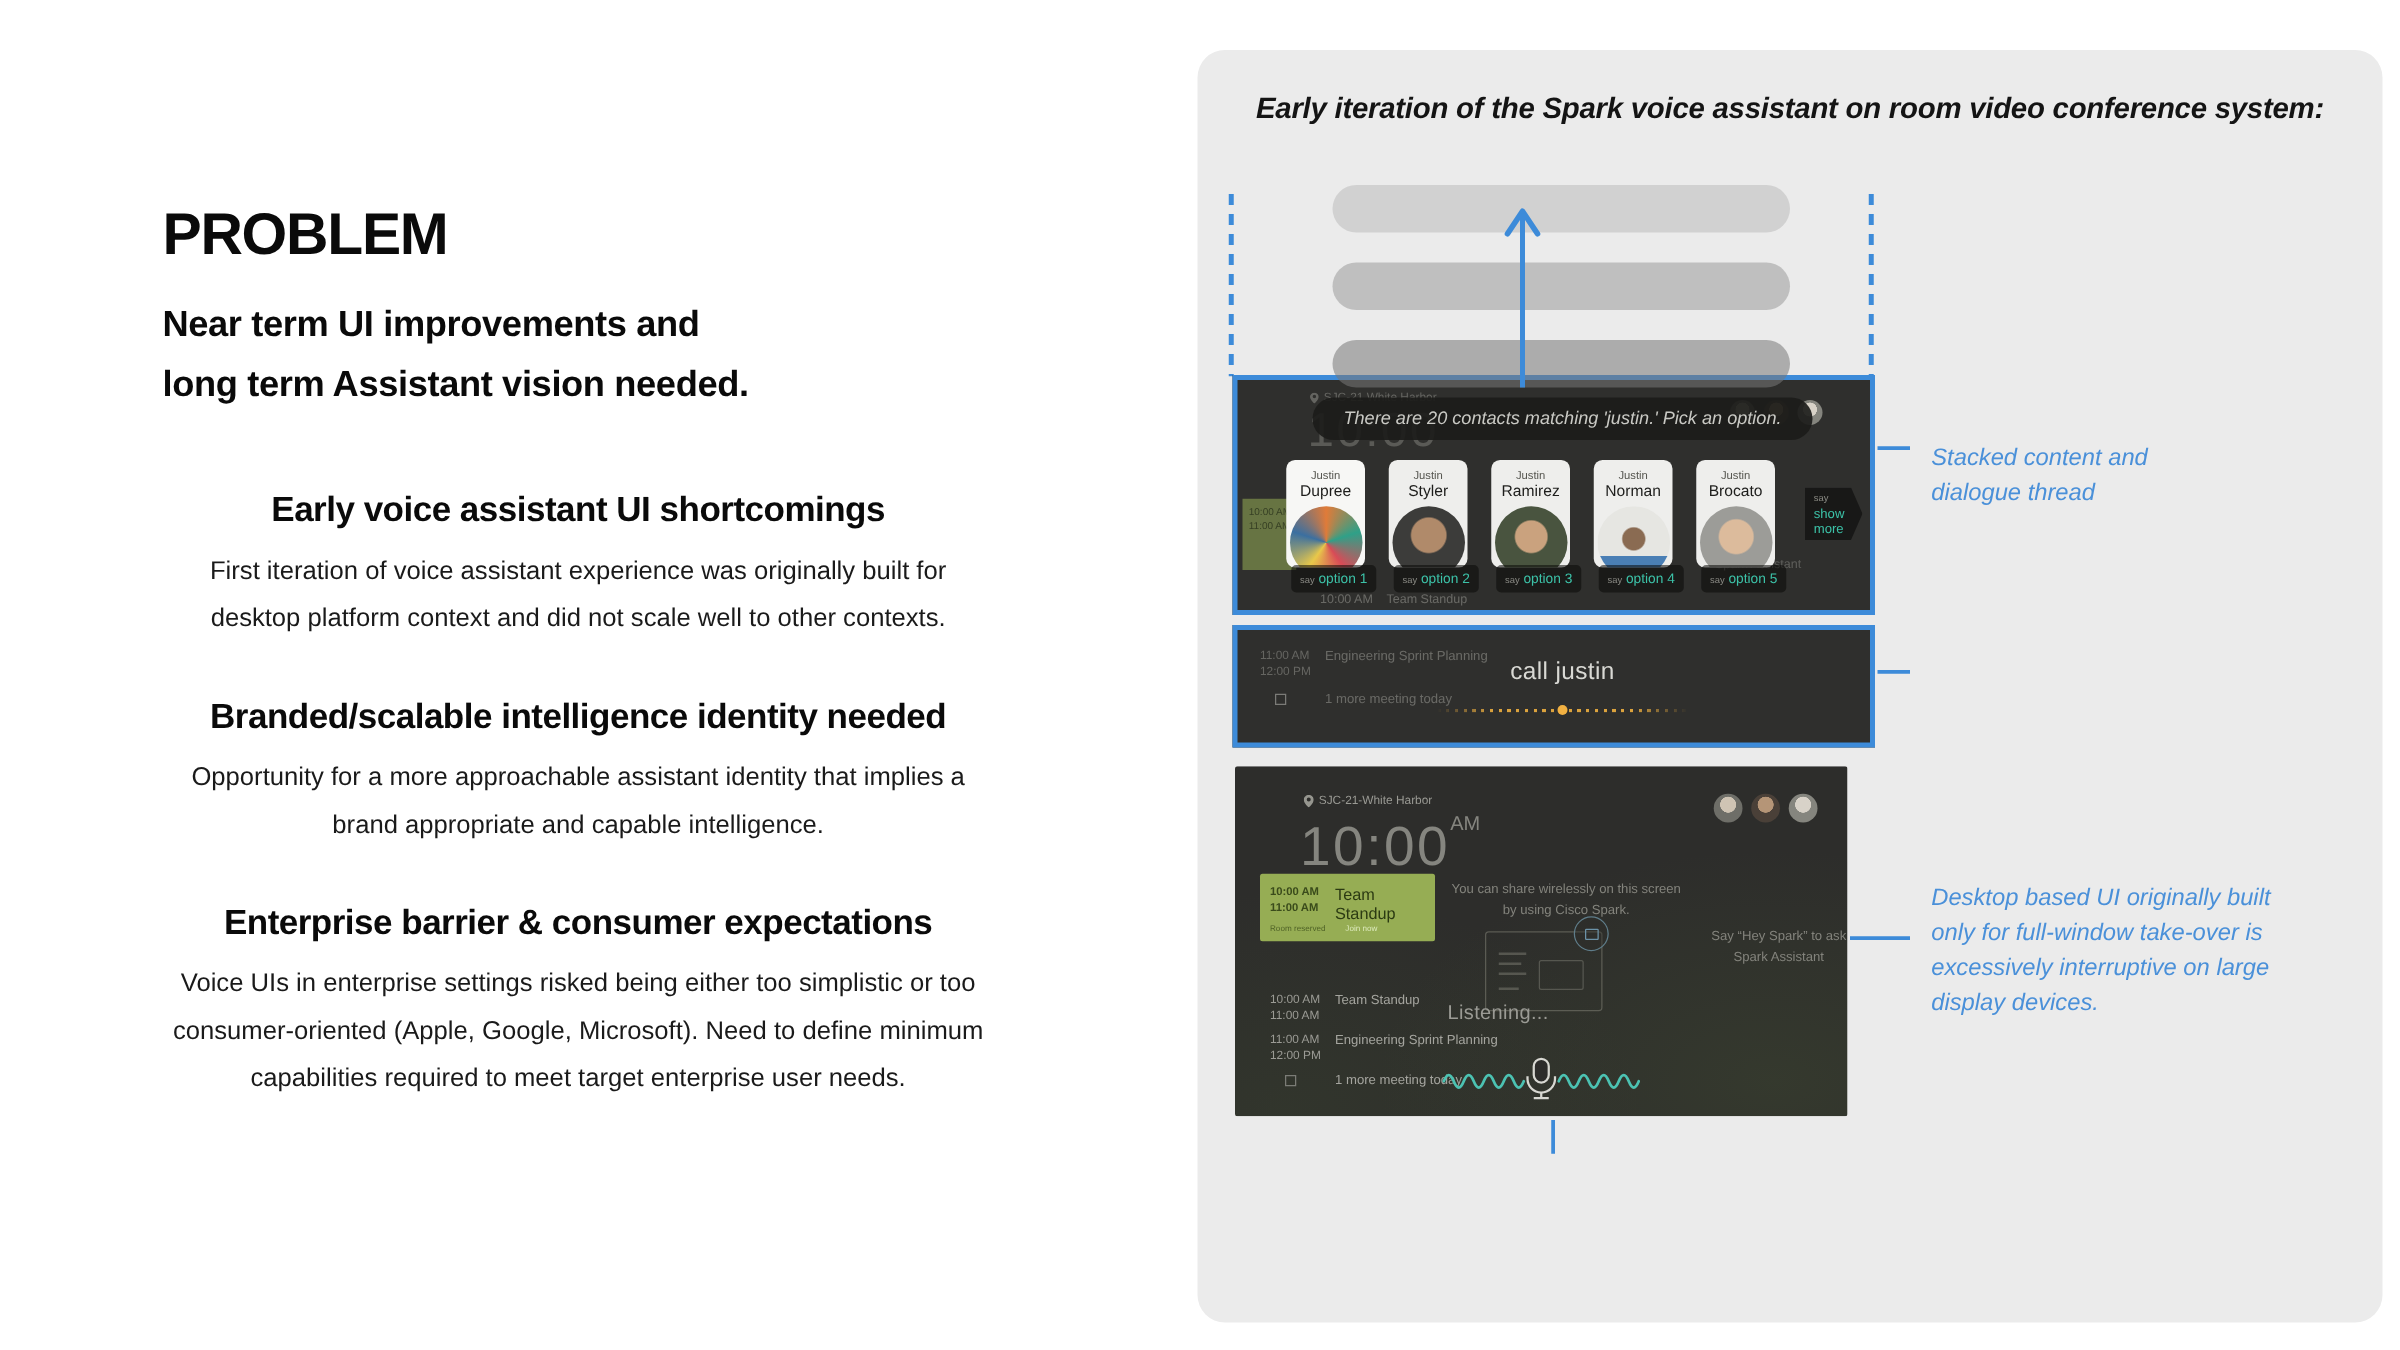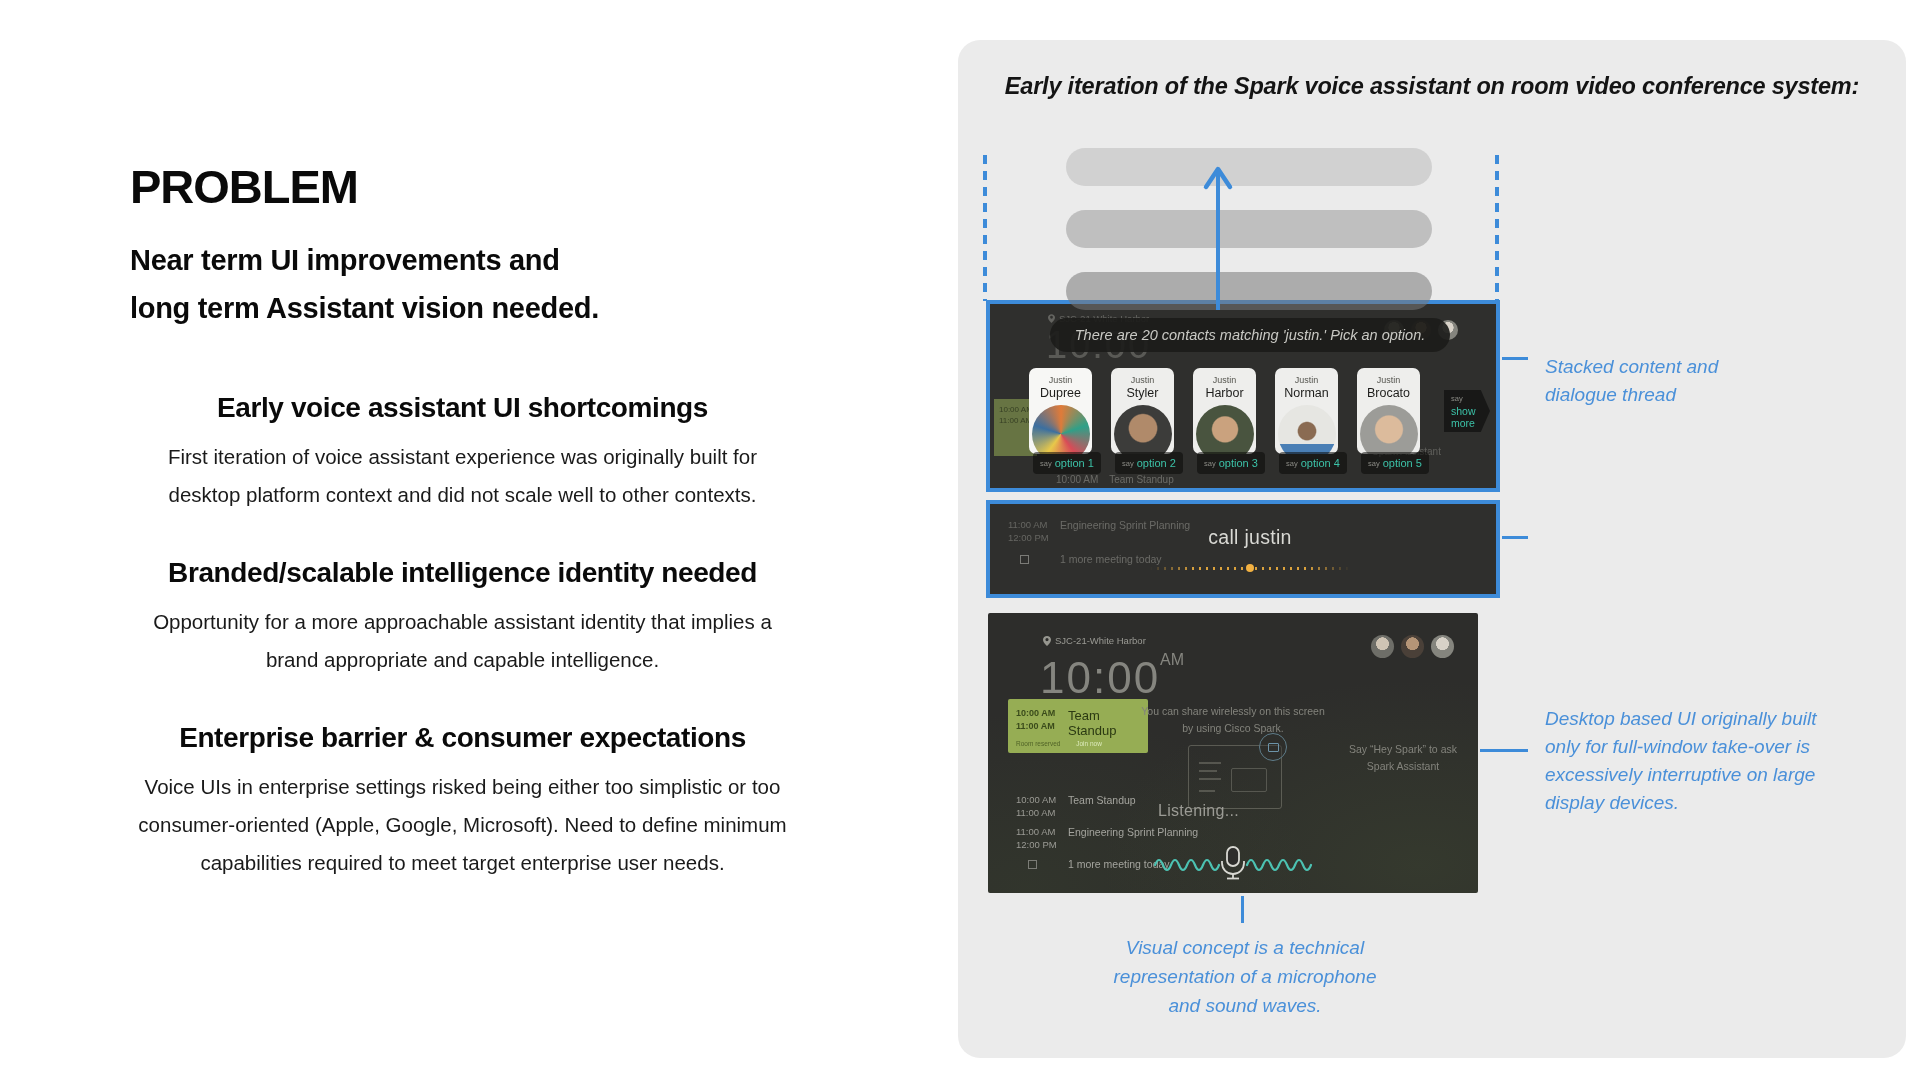--- a/index.html
+++ b/index.html
@@ -91,21 +91,21 @@
         -webkit-mask-image:linear-gradient(to right,transparent,#000 22%,#000 78%,transparent);
         mask-image:linear-gradient(to right,transparent,#000 22%,#000 78%,transparent);}
   .dot{left:256px;top:60px;width:8px;height:8px;border-radius:50%;background:#f2b142;}
 
   .event-card{left:20px;top:86px;width:140px;height:54px;background:#96ad54;border-radius:2px;overflow:hidden;}
   .event-card .etimes{position:absolute;left:8px;top:8px;font-size:9px;font-weight:bold;color:#3a4b1b;line-height:13px;}
   .event-card .etitle{position:absolute;left:60px;top:9px;font-size:13px;color:#2b3a12;}
   .event-card .esub{position:absolute;left:8px;bottom:6px;font-size:6.5px;color:#44561f;opacity:.85;}
   .event-card .esub .join{color:#e9f5ce;margin-left:14px;}
 
-  .hint{font-size:10.5px;line-height:17px;color:#83837c;text-align:center;}
+  .hint{font-size:10.5px;line-height:17px;color:#83837c;text-align:center;margin-left:20px;}
   .wireframe{left:200px;top:132px;width:92px;height:62px;border:1.5px solid rgba(135,135,124,.5);border-radius:3px;}
   .wf-line{position:absolute;background:rgba(135,135,124,.45);}
   .wf-circle{position:absolute;left:70px;top:-13px;width:26px;height:26px;border-radius:50%;
              border:1.5px solid #5f7d8a;background:rgba(45,45,43,.4);display:flex;align-items:center;justify-content:center;}
   .wf-glyph{width:9px;height:7px;border:1.5px solid #6c93a8;border-radius:1px;}
 
   .listening{left:170px;top:189px;width:150px;text-align:left;font-size:16px;color:#9b9b95;letter-spacing:.3px;}
   .waveform{left:165px;top:230px;}
 
   .anno{font-size:19px;font-style:italic;color:#4a90d9;line-height:28px;}
@@ -191,21 +191,21 @@
         <div class="ln">Dupree</div>
         <div class="cav p1"></div>
       </div>
       <div class="abs card" style="left:121px;">
         <div class="fn">Justin</div>
         <div class="ln">Styler</div>
         <div class="cav p2"></div>
       </div>
       <div class="abs card" style="left:203px;">
         <div class="fn">Justin</div>
-        <div class="ln">Harbor</div>
+        <div class="ln">Ramirez</div>
         <div class="cav p3"></div>
       </div>
       <div class="abs card" style="left:285px;">
         <div class="fn">Justin</div>
         <div class="ln">Norman</div>
         <div class="cav p4"></div>
       </div>
       <div class="abs card" style="left:367px;">
         <div class="fn">Justin</div>
         <div class="ln">Brocato</div>
@@ -342,20 +342,15 @@
 
     <div class="abs conn-h conn3"></div>
     <div class="abs anno anno-right anno-desktop">
       <span>Desktop based UI originally built</span><br>
       <span>only for full-window take-over is</span><br>
       <span>excessively interruptive on large</span><br>
       <span>display devices.</span>
     </div>
 
     <div class="abs conn-v"></div>
-    <div class="abs anno anno-visual">
-      <span>Visual concept is a technical</span><br>
-      <span>representation of a microphone</span><br>
-      <span>and sound waves.</span>
-    </div>
 
   </div>
 </div>
 
 </body></html>

